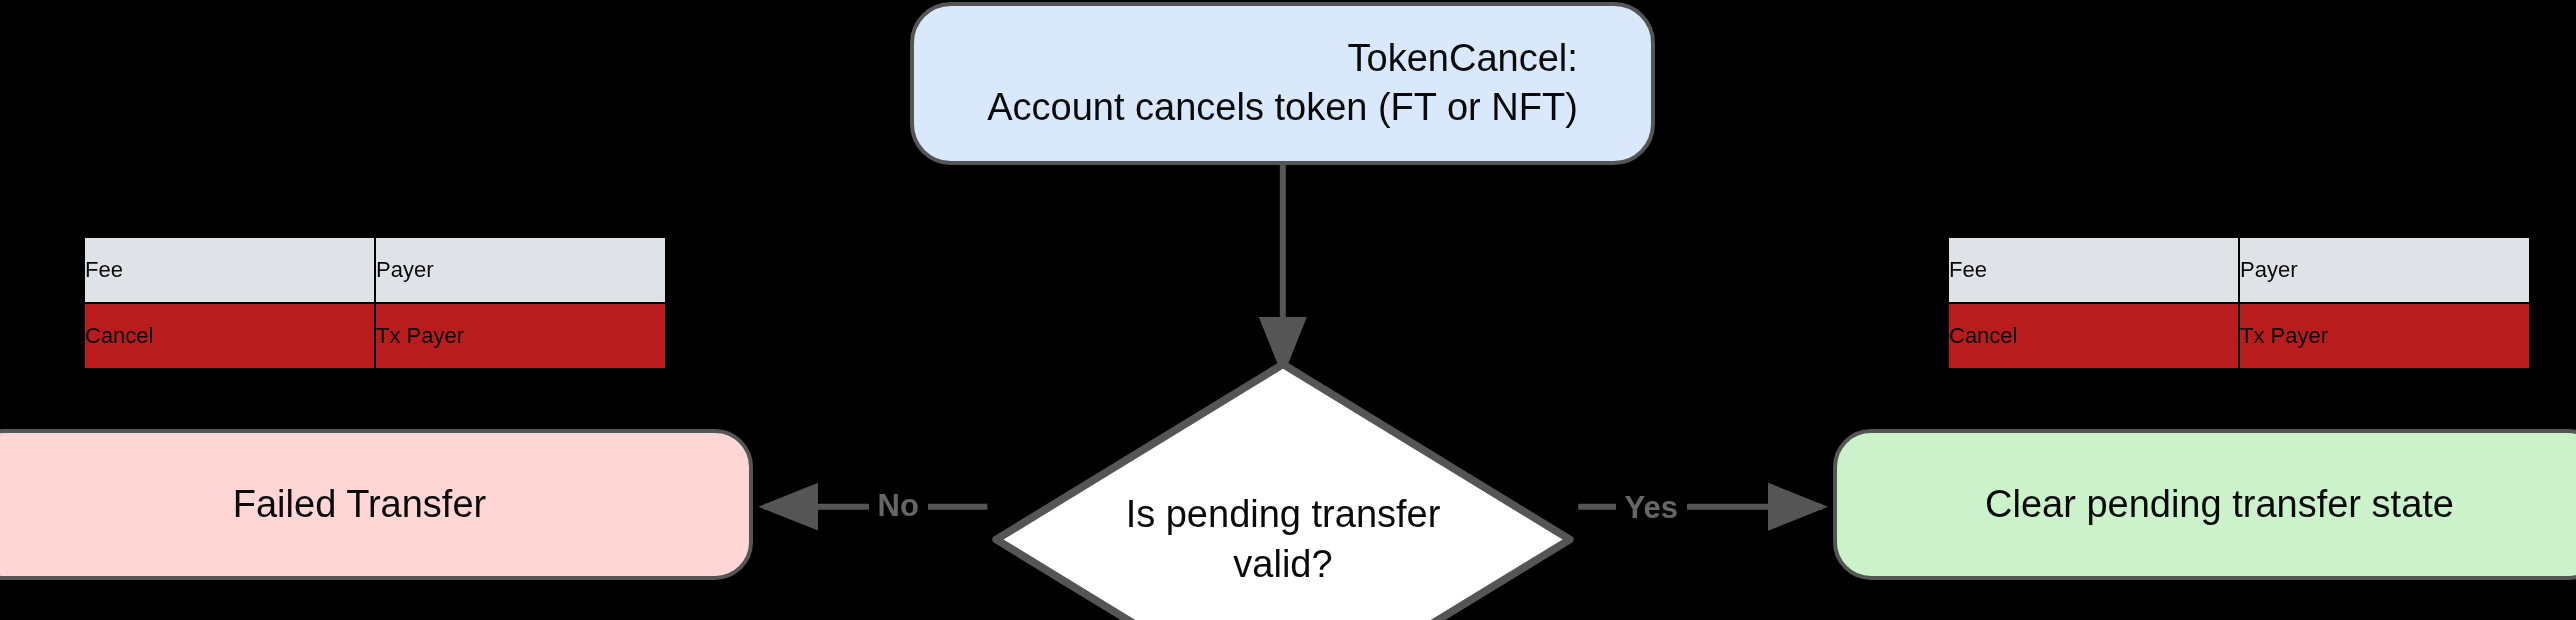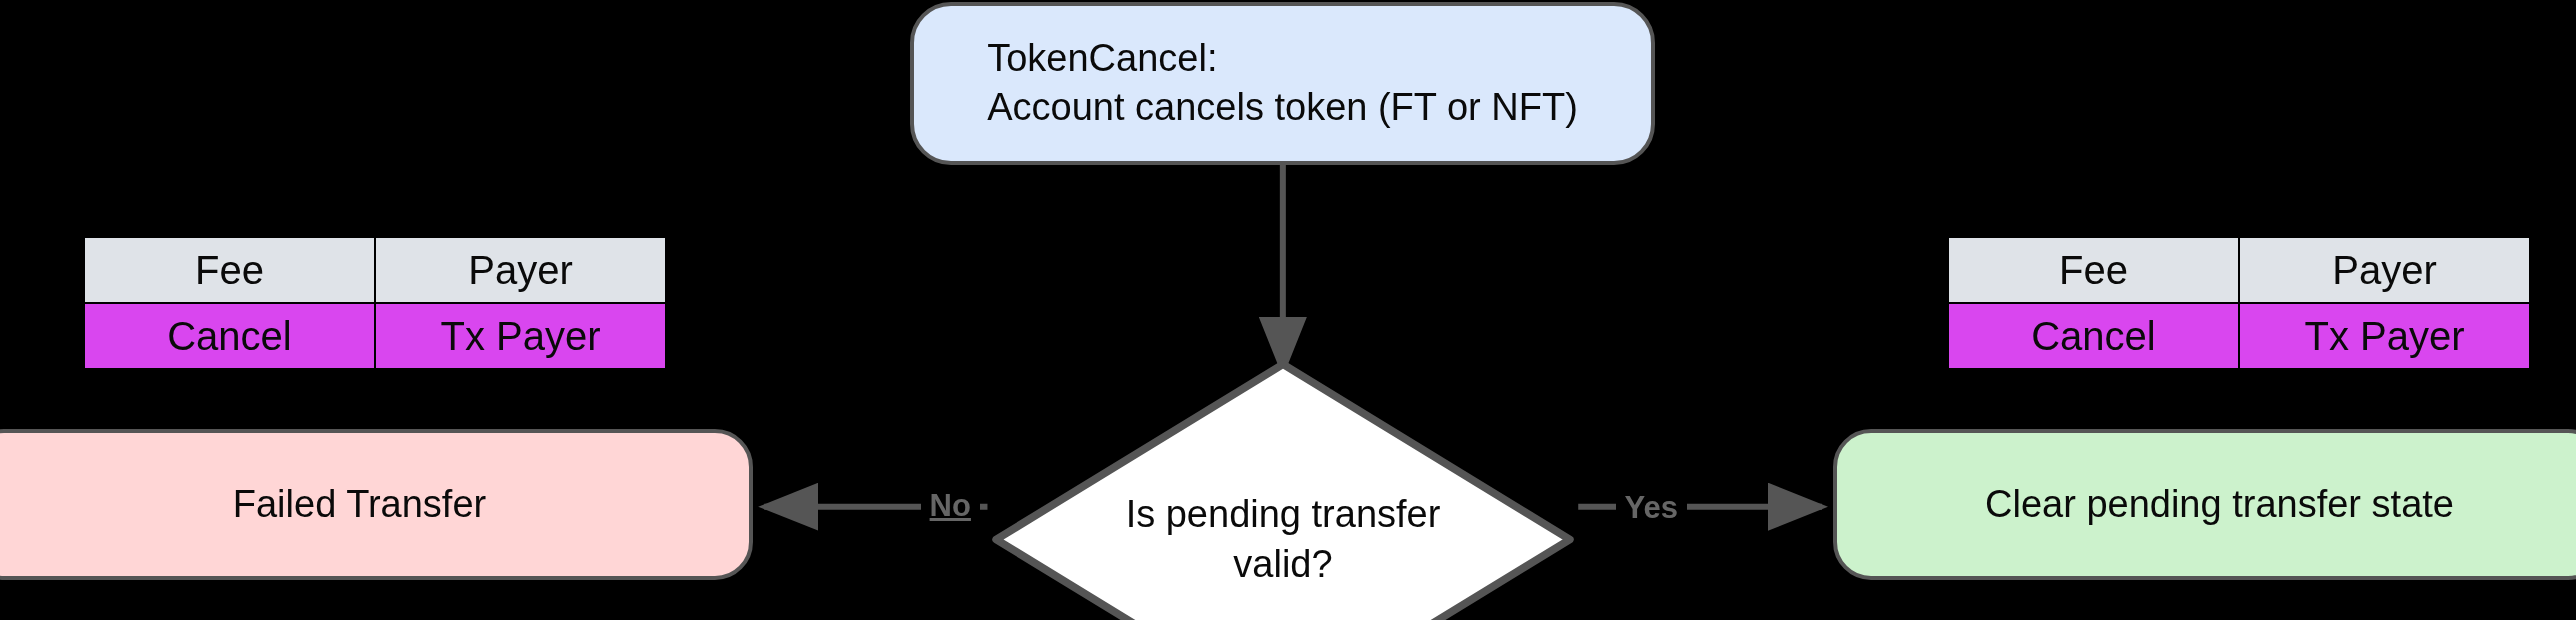--- a/index.html
+++ b/index.html
@@ -17,21 +17,21 @@
   }
 
   
   .node{
     position:absolute;
     box-sizing:border-box;
     border:4.3px solid #555555;
     display:flex;
     align-items:center;
     justify-content:center;
-    text-align:left;
+    text-align:right;
     color:#0a0a0a;
     line-height:1.30;
     white-space:pre-line;
   }
 
   .node-start{
     left:910px; top:1.7px;
     width:745px; height:163px;
     background:#dae8fc;
     border-radius:41px;
@@ -85,48 +85,48 @@
     position:absolute;
     border-collapse:collapse;
     table-layout:fixed;
     background:#ffffff;
   }
   .fee-table.left { left:83px;  top:236px; width:584px; }
   .fee-table.right{ left:1947px;top:236px; width:584px; }
   .fee-table th,
   .fee-table td{
     border:2.6px solid #000000;
-    text-align:center;
+    text-align:left;
     font-weight:normal;
     color:#0a0a0a;
-    font-size:40px;
+    font-size:22px;
     height:64px;
     padding:0;
     width:50%;
   }
   .fee-table th{ background:#dfe3e8; }
-  .fee-table td{ background:#d946ef; }
+  .fee-table td{ background:#b91c1c; }
 
   
   #edges{
     position:absolute; left:0; top:0;
     width:2576px; height:621px;
     pointer-events:none;
   }
   .edge-label{
     position:absolute;
     font-size:31px;
     font-weight:bold;
     color:#666666;
     background:#000000;
     padding:0 8.6px;
     line-height:1;
     white-space:nowrap;
   }
-  .edge-label.no { left:921px; top:490px;text-decoration:underline; }
+  .edge-label.no { left:869px; top:490px; }
   .edge-label.yes{ left:1616px; top:492px; }
 </style>
 </head>
 <body>
 
 <div id="canvas">
 
   <svg id="edges" viewBox="0 0 3000 723" xmlns="http://www.w3.org/2000/svg">
     <defs>
       <marker id="arrowhead" markerWidth="10" markerHeight="8" refX="9" refY="4" orient="auto" markerUnits="strokeWidth">

